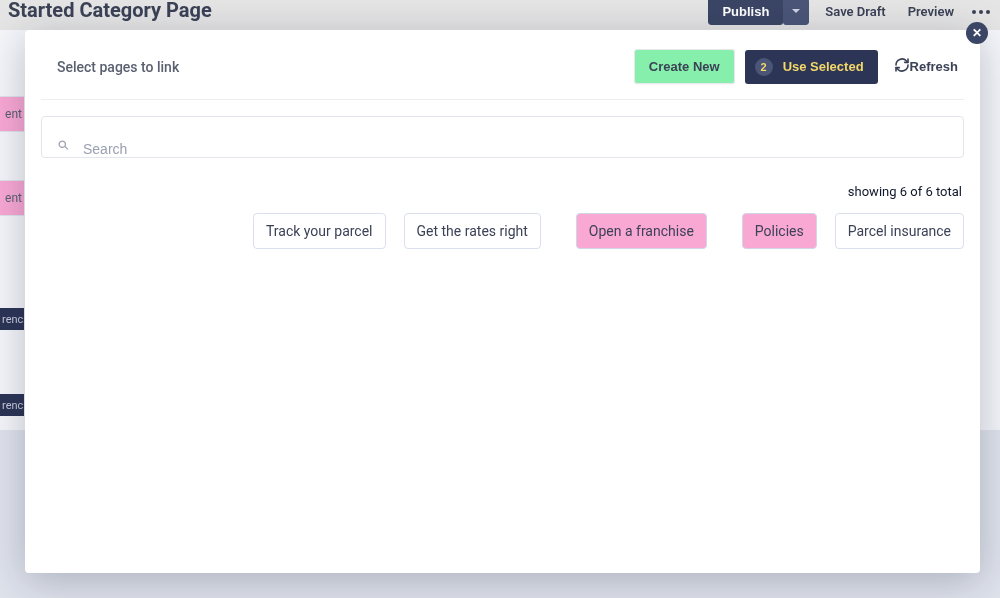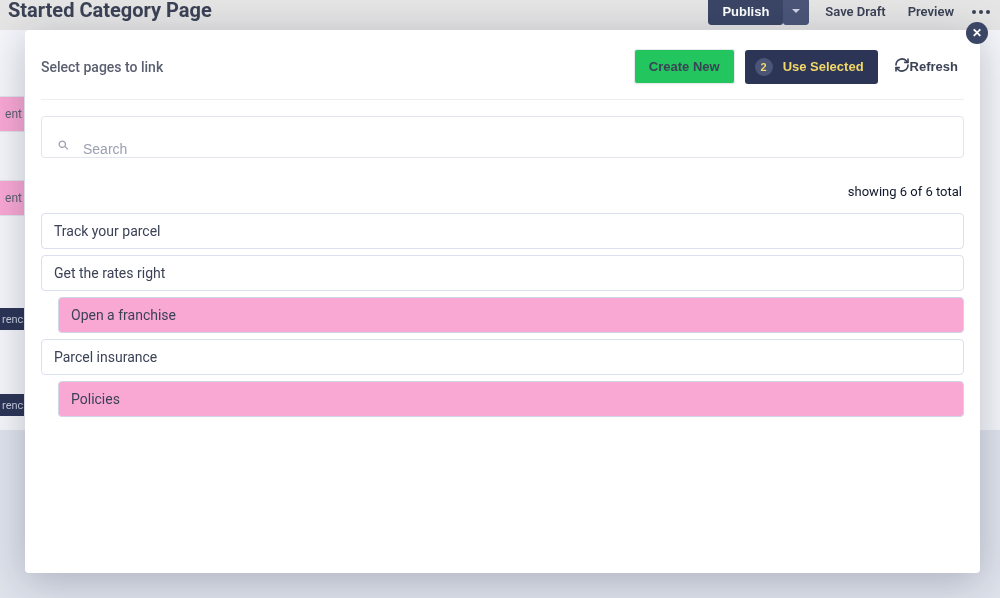--- a/index.html
+++ b/index.html
@@ -75,25 +75,25 @@
     width: 22px; height: 22px; border-radius: 50%;
     background: #3b4666; color: #fff; font-size: 12px;
     display: flex; align-items: center; justify-content: center;
     border: none; cursor: pointer; font-weight: bold;
   }
 
   .modal-header {
     display: flex; align-items: center; justify-content: space-between;
     padding-bottom: 14px; border-bottom: 1px solid #edeef2;
   }
-  .modal-title { font-size: 14px; color: #5a6070; font-weight: 500; }
+  .modal-title { font-size: 14px; color: #5a6070; font-weight: 500; margin-left: 16px; }
   .modal-header-actions { display: flex; align-items: center; gap: 10px; }
 
   .btn-create {
-    background: #22c55e; border: 1px solid #e6e8ee; border-radius: 3px;
+    background: #86efac; border: 1px solid #e6e8ee; border-radius: 3px;
     padding: 9px 14px; font-size: 13px; font-weight: 600; color: #3b4256;
     box-shadow: 0 1px 2px rgba(0,0,0,0.04); cursor: pointer;
   }
   .btn-use {
     background: #2c3556; border: none; border-radius: 3px;
     padding: 8px 14px 8px 10px; font-size: 13px; font-weight: 700; color: #f3d768;
     display: flex; align-items: center; gap: 10px; cursor: pointer;
   }
   .count-badge {
     background: #4a5578; color: #f3d768; border-radius: 10px;
@@ -119,21 +119,21 @@
     border: none; outline: none; flex: 1; font-size: 14px; color: #3b4256;
     background: transparent;
   }
   .search-input::placeholder { color: #9aa0b0; }
 
   .count-row {
     text-align: right; color: #0f172a; font-size: 13px;
     padding: 18px 2px 14px 2px;
   }
 
-  .list { display: flex; flex-direction: column; gap: 6px; justify-content: flex-end; }
+  .list { display: flex; gap: 18px; justify-content: flex-end; }
   .item {
     border: 1px solid #dbe0ee; border-radius: 4px;
     padding: 9px 12px; font-size: 14px; color: #3b4256;
     background: #fff; cursor: pointer;
   }
   .item.selected {
     background: #f9a8d4; border-color: #cfd6e8; margin-left: 17px;
   }
 </style>
 </head>
@@ -211,16 +211,16 @@
       <input class="search-input" type="text" placeholder="Search" style="">
     </div>
   </div>
 
   <div class="count-row">showing 6 of 6 total</div>
 
   <div class="list" id="item-list">
       <div class="item">Track your parcel</div>
       <div class="item">Get the rates right</div>
       <div class="item selected">Open a franchise</div>
+      <div class="item selected">Policies</div>
       <div class="item">Parcel insurance</div>
-      <div class="item selected">Policies</div>
     </div>
 </div>
 
 </body></html>

